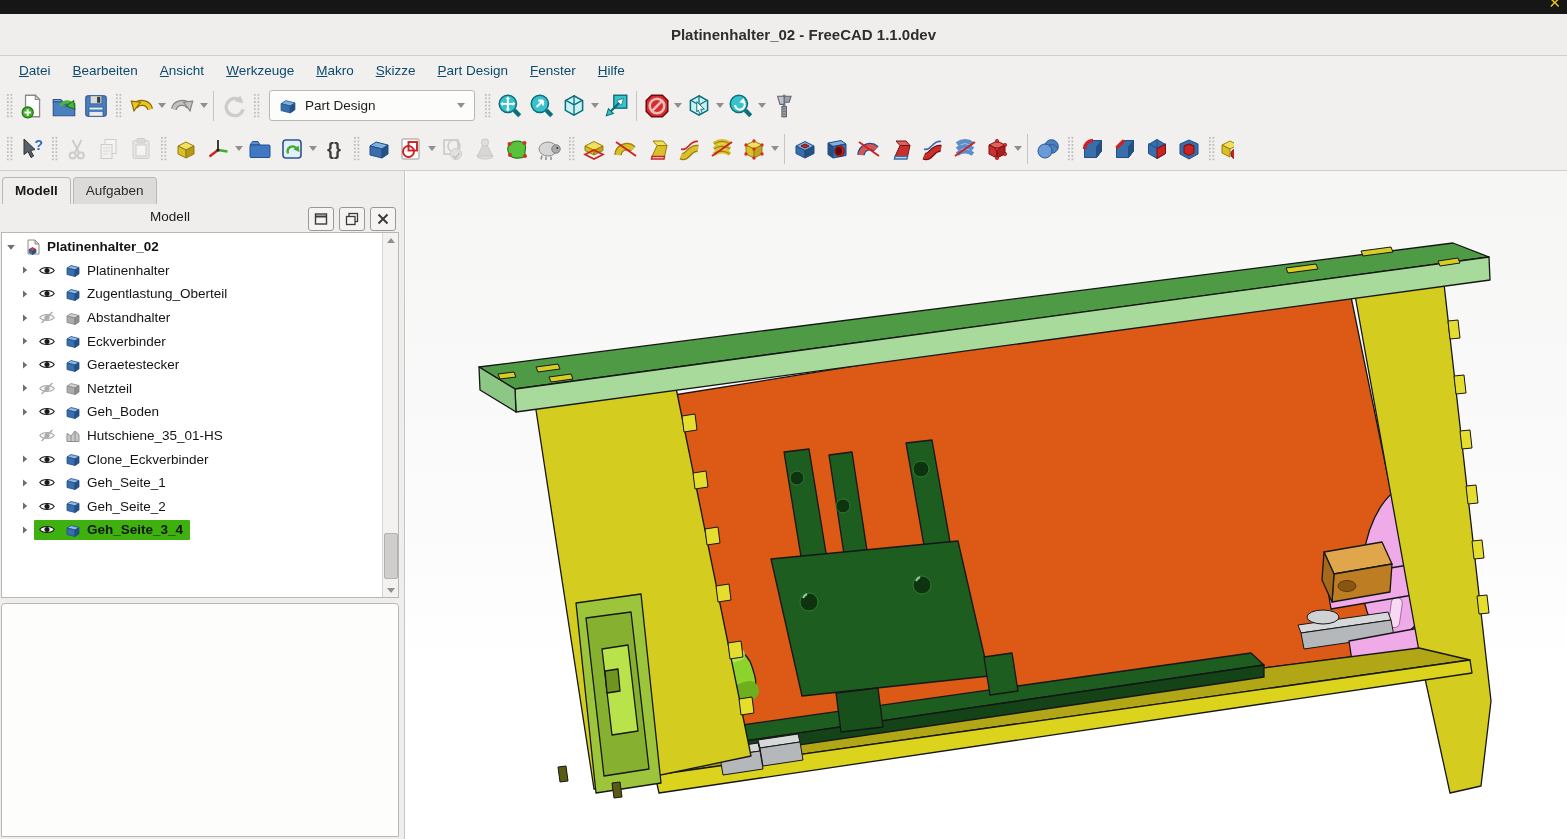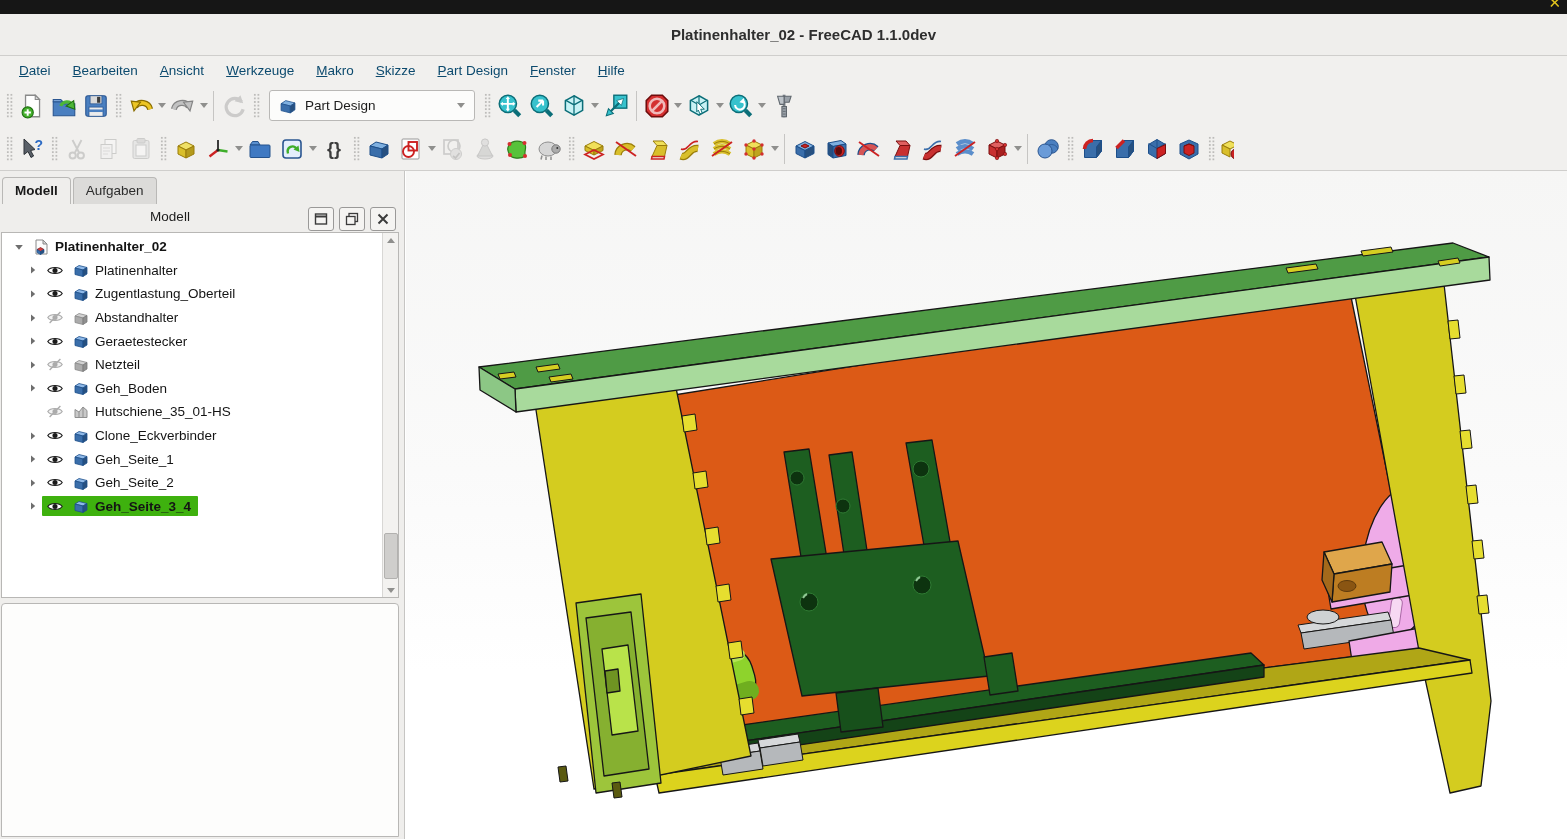--- a/index.html
+++ b/index.html
@@ -49,21 +49,21 @@
            display:flex;align-items:center;justify-content:center;}
   .dockbtn svg{width:14px;height:14px;}
   .treebox{position:absolute;left:1px;top:61px;width:398px;height:366px;background:#ffffff;
            border:1px solid #b8b7b5;box-sizing:border-box;overflow:hidden;}
   .treescroll{position:absolute;right:0;top:0;bottom:0;width:15px;background:#f3f2f0;border-left:1px solid #d8d7d5;}
   .ts-arrow{position:absolute;left:0;width:15px;height:14px;display:flex;align-items:center;justify-content:center;}
   .ts-up{top:0;} .ts-down{bottom:0;}
   .ts-arrow i{display:block;width:0;height:0;border-left:4px solid transparent;border-right:4px solid transparent;}
   .ts-up i{border-bottom:5px solid #8f8f8d;} .ts-down i{border-top:5px solid #8f8f8d;}
   .ts-thumb{position:absolute;left:1px;width:12px;height:44px;bottom:18px;background:#cfcecc;border:1px solid #b2b1af;border-radius:2px;}
-  .tree{position:absolute;left:8px;top:2px;right:16px;}
+  .tree{position:absolute;left:0;top:2px;right:16px;}
   .tree-row{display:flex;align-items:center;height:23.6px;font-size:13.5px;white-space:nowrap;}
   .tree-row .exp{width:18px;display:flex;align-items:center;justify-content:center;flex:none;}
   .tree-row .exp svg{width:10px;height:10px;}
   .sp{flex:none;display:inline-block;}
   .row-core{display:flex;align-items:center;gap:4px;padding:1px 7px 1px 2px;border-radius:1px;}
   .row-core.sel{background:#3eb10e;}
   .eye{width:22px;display:flex;justify-content:center;flex:none;}
   .eye svg{width:18px;height:15px;}
   .ticon{width:21px;display:flex;justify-content:center;flex:none;}
   .ticon svg{width:18px;height:18px;}
@@ -665,20 +665,44 @@
                   <circle cx="10" cy="8" r="2.8" fill="#1a1a1a"></circle>
                 </svg>
               </span>
               <span class="ticon">
                 <svg viewBox="0 0 18 18">
                   <polygon points="3,7 7,4.5 15,6.5 11,9" fill="#8fb9e8" stroke="#1d4f8a" stroke-width=".8"></polygon>
                   <polygon points="3,7 11,9 11,15.5 3,13.5" fill="#3a6eaa" stroke="#1d4f8a" stroke-width=".8"></polygon>
                   <polygon points="15,6.5 11,9 11,15.5 15,13" fill="#27507f" stroke="#1d4f8a" stroke-width=".8"></polygon>
                 </svg>
               </span>
+              <span class="tree-label">Eckverbinder</span>
+            </span>
+          </div>
+          <div class="tree-row">
+            <span class="sp" style="width:14px"></span>
+            <span class="exp">
+              <svg viewBox="0 0 10 10">
+                <path d="M3 1.5l4.2 3.5L3 8.5z" fill="#6e6e6e"></path>
+              </svg>
+            </span>
+            <span class="row-core">
+              <span class="eye">
+                <svg viewBox="0 0 20 16">
+                  <path d="M2 8c3-4.5 13-4.5 16 0-3 4.5-13 4.5-16 0z" fill="#ffffff" stroke="#1a1a1a" stroke-width="1.3"></path>
+                  <circle cx="10" cy="8" r="2.8" fill="#1a1a1a"></circle>
+                </svg>
+              </span>
+              <span class="ticon">
+                <svg viewBox="0 0 18 18">
+                  <polygon points="3,7 7,4.5 15,6.5 11,9" fill="#8fb9e8" stroke="#1d4f8a" stroke-width=".8"></polygon>
+                  <polygon points="3,7 11,9 11,15.5 3,13.5" fill="#3a6eaa" stroke="#1d4f8a" stroke-width=".8"></polygon>
+                  <polygon points="15,6.5 11,9 11,15.5 15,13" fill="#27507f" stroke="#1d4f8a" stroke-width=".8"></polygon>
+                </svg>
+              </span>
               <span class="tree-label">Geraetestecker</span>
             </span>
           </div>
           <div class="tree-row">
             <span class="sp" style="width:14px"></span>
             <span class="exp">
               <svg viewBox="0 0 10 10">
                 <path d="M3 1.5l4.2 3.5L3 8.5z" fill="#6e6e6e"></path>
               </svg>
             </span>

